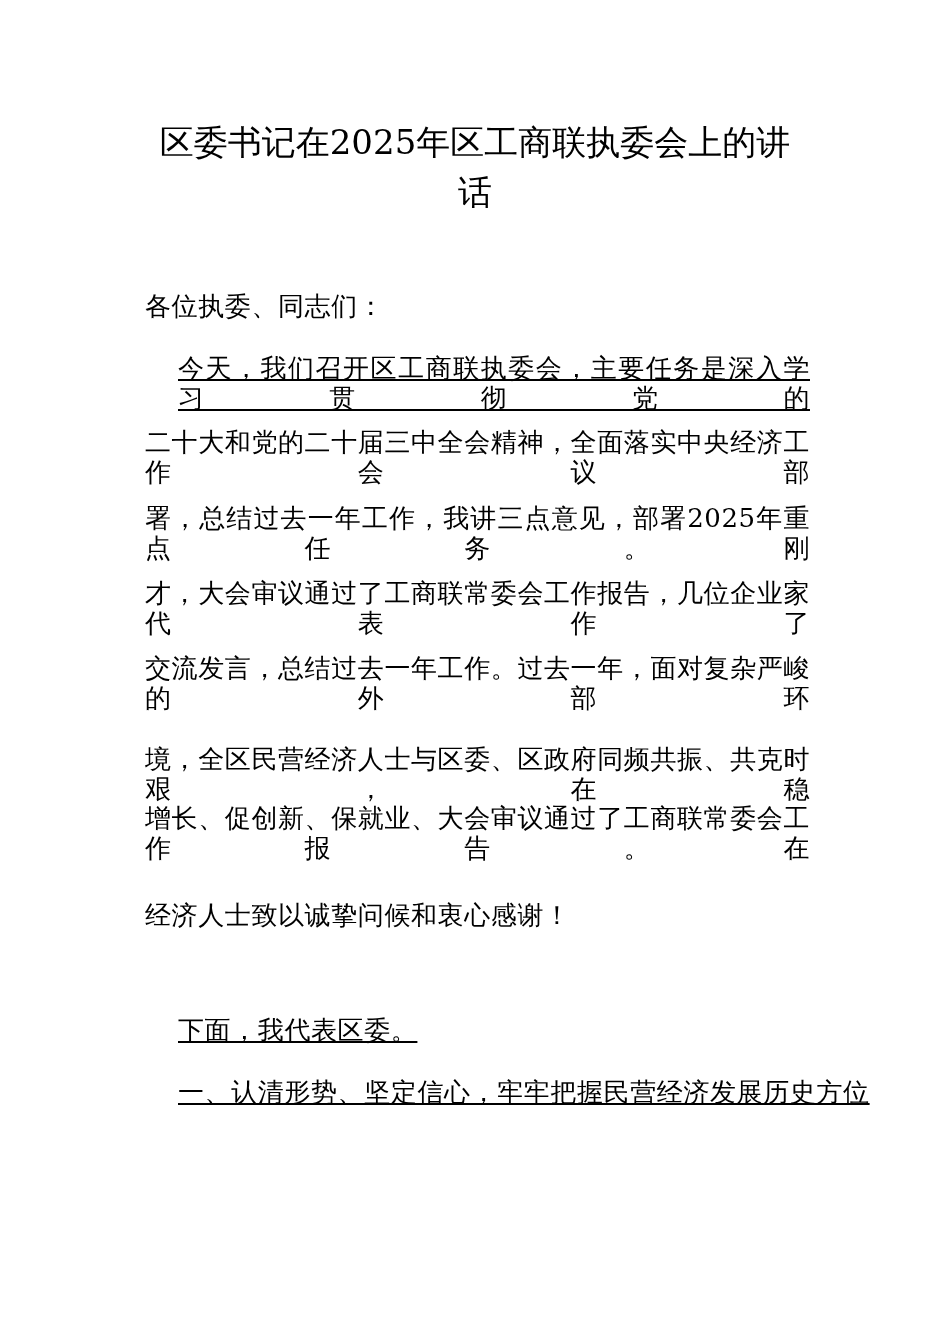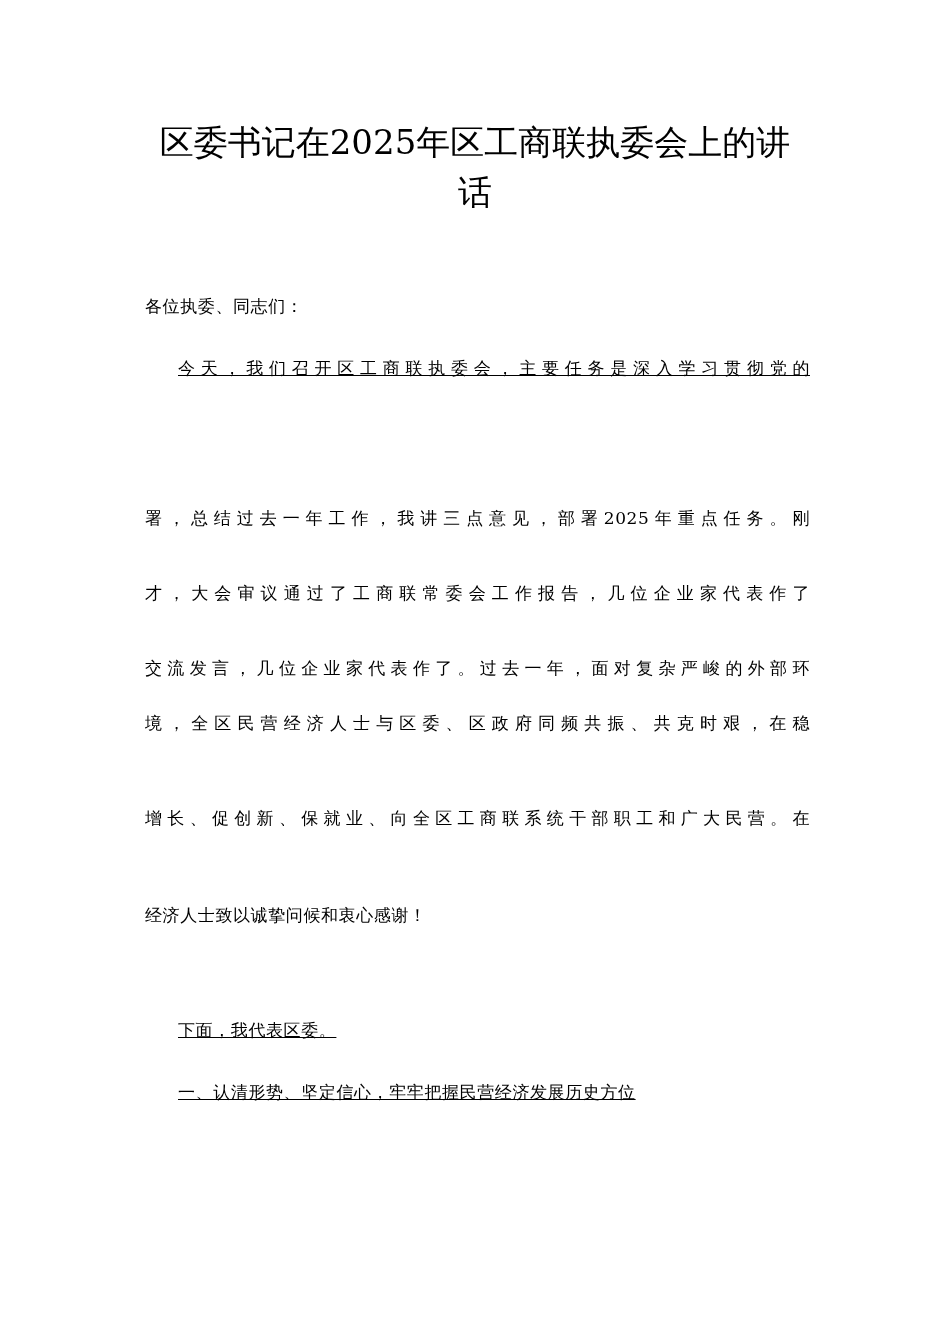--- a/index.html
+++ b/index.html
@@ -32,21 +32,21 @@
       line-height: 48px;
       font-weight: normal;
       margin: 0;
     }
     .title-line1 { top: 118px; }
     .title-line2 { top: 168px; }
     .line {
       position: absolute;
       left: 145px;
       width: 665px;
-      font-size: 17px;
+      font-size: 26px;
       line-height: 30px;
       white-space: nowrap;
       letter-spacing: 0.6px;
     }
     .indent { left: 178px; text-decoration: underline; }
     .justify {
       text-align: justify;
       text-align-last: justify;
       white-space: normal;
     }
@@ -56,25 +56,26 @@
 <body>
 
 <div class="page">
 
   <h1 class="title title-line1">区委书记在2025年区工商联执委会上的讲</h1>
   <h1 class="title title-line2">话</h1>
 
   <div class="line" style="top:291px;">各位执委、同志们：</div>
 
   <div class="line indent justify" style="top:353px;">今天，我们召开区工商联执委会，主要任务是深入学习贯彻党的</div>
+  <div class="line justify" style="top:427px;">二十大和党的二十届三中全会精神，全面落实中央经济工作会议部</div>
   <div class="line justify" style="top:503px;">署，总结过去一年工作，我讲三点意见，部署2025年重点任务。刚</div>
   <div class="line justify" style="top:578px;">才，大会审议通过了工商联常委会工作报告，几位企业家代表作了</div>
-  <div class="line justify" style="top:653px;">交流发言，几位企业家代表作了。过去一年，面对复杂严峻的外部环</div>
-  <div class="line justify" style="top:708px;">境，全区民营经济人士与区委、区政府同频共振、共克时艰，在稳</div>
-  <div class="line justify" style="top:803px;">增长、促创新、保就业、向全区工商联系统干部职工和广大民营。在</div>
+  <div class="line justify" style="top:653px;">交流发言，总结过去一年工作。过去一年，面对复杂严峻的外部环</div>
+  <div class="line justify" style="top:744px;">境，全区民营经济人士与区委、区政府同频共振、共克时艰，在稳</div>
+  <div class="line justify" style="top:803px;">增长、促创新、保就业、大会审议通过了工商联常委会工作报告。在</div>
   <div class="line" style="top:900px;">经济人士致以诚挚问候和衷心感谢！</div>
 
   <div class="line indent" style="top:1015px;">下面，我代表区委。</div>
 
   <div class="line indent" style="top:1077px;">一、认清形势、坚定信心，牢牢把握民营经济发展历史方位</div>
 
 
 </div>
 
 </body></html>

